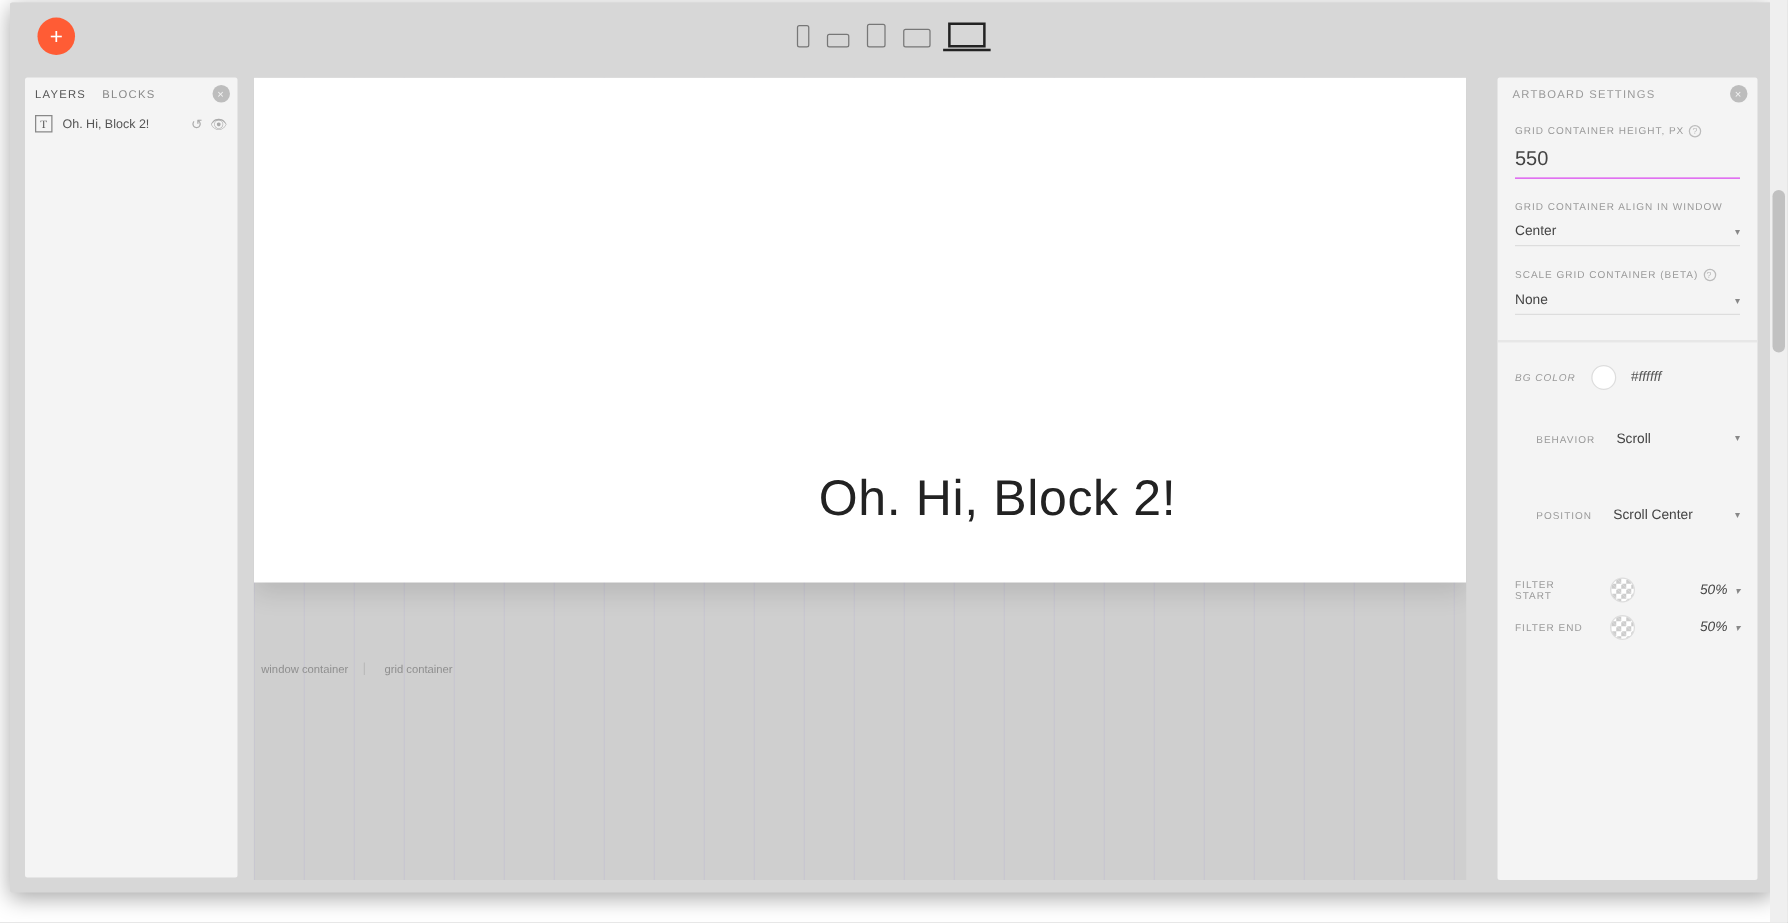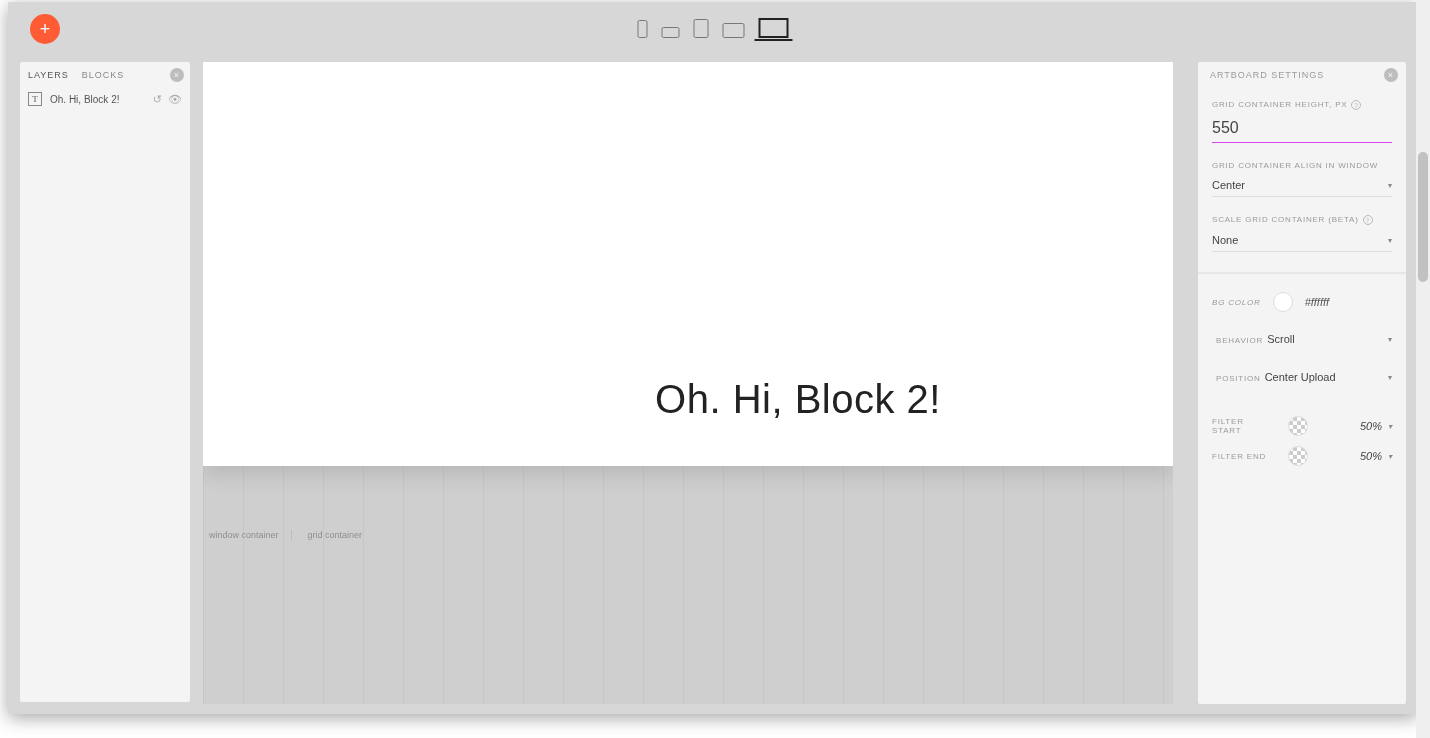--- a/index.html
+++ b/index.html
@@ -140,21 +140,21 @@
 .chev { font-size:8px; color:#888;}
 .rp-section.gap { margin-top:14px; border-top:2px solid #e7e7e7; padding-top:18px;}
 .color-row { display:flex; align-items:center; gap:12px;font-style:italic;}
 .color-swatch { width:20px;height:20px;border-radius:50%;border:1px solid #ddd;background:#fff;}
 .color-text { font-size:11px; color:#555;}
 .upload-btn {
   width:100%; height:32px; background:#212121; color:#fff;
   border:none; font-size:12px; cursor:pointer; border-radius:2px;
 }
 .row-inline { display:flex; align-items:center; justify-content:space-between; }
-.row-inline .rp-label { margin:4px; }
+.row-inline .rp-label { margin:17px; }
 .row-inline .rp-select { width:130px; border-bottom:none;}
 .checker {
   width:20px;height:20px;border-radius:50%;
   background-image: linear-gradient(45deg,#ccc 25%,transparent 25%,transparent 75%,#ccc 75%),linear-gradient(45deg,#ccc 25%,transparent 25%,transparent 75%,#ccc 75%);
   background-size:8px 8px; background-position:0 0,4px 4px; background-color:#fff;
   border:1px solid #ddd;
 }
 .filter-row { display:flex; align-items:center; gap:12px; margin-top:10px;}
 .filter-row .rp-label{ width:64px; margin:0;}
 .filter-row .pct { font-size:11px; color:#444; margin-left:auto; display:flex; align-items:center; gap:6px;font-style:italic;}
@@ -261,21 +261,21 @@
           <span>Scroll</span>
             <span class="chev">▾</span>
         </div>
       </div>
     </div>
 
     <div class="rp-section">
       <div class="row-inline">
         <span class="rp-label">POSITION</span>
         <div class="rp-select">
-          <span>Center Upload</span>
+          <span>Scroll Center</span>
             <span class="chev">▾</span>
         </div>
       </div>
     </div>
 
     <div class="rp-section">
       <div class="filter-row">
         <span class="rp-label">FILTER START</span>
         <span class="checker"></span>
         <span class="pct">

